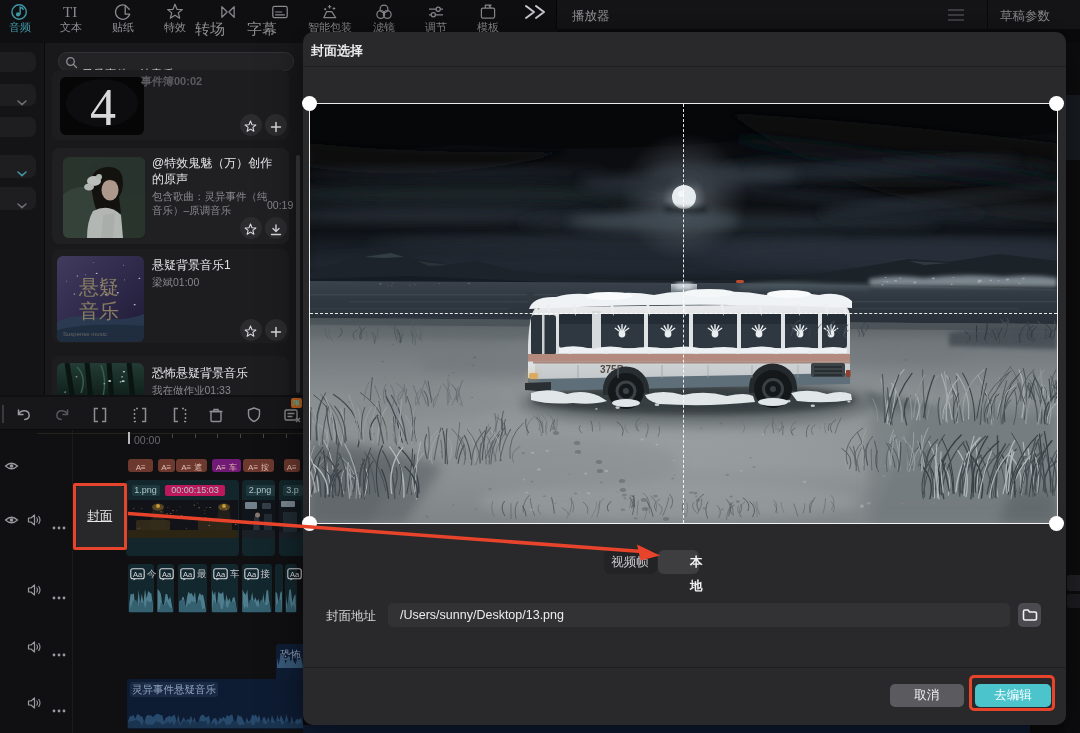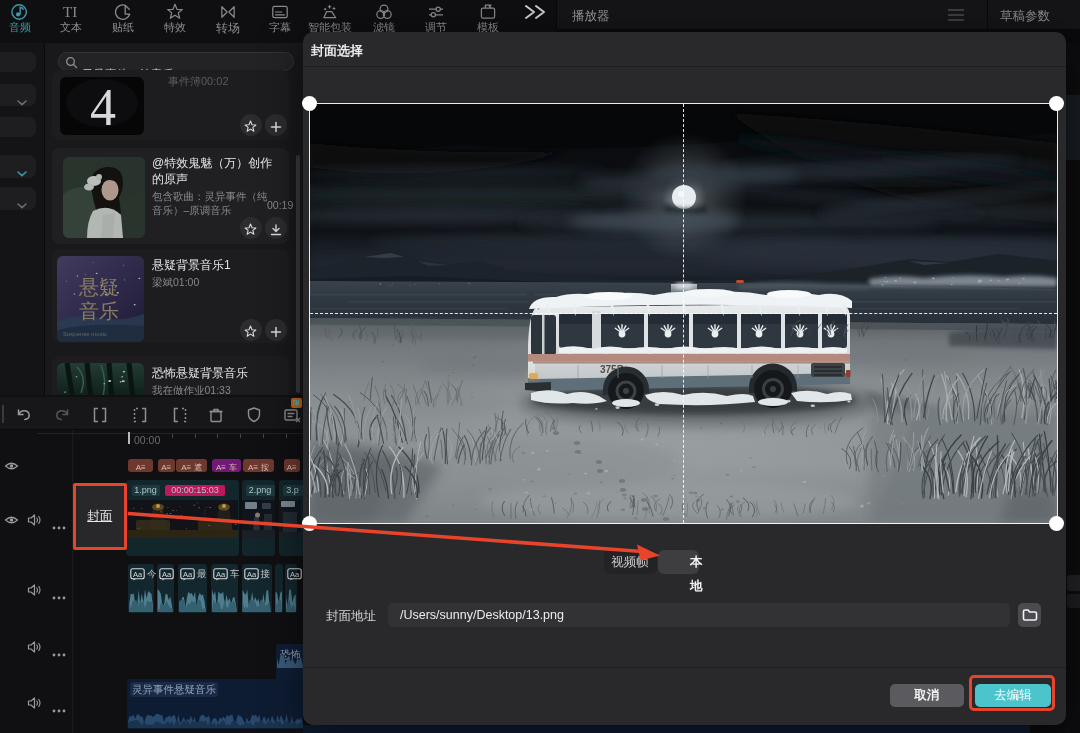--- a/index.html
+++ b/index.html
@@ -16,26 +16,26 @@
       <path d="M13.5,3.4 L18.6,8.5" fill="none" stroke="#8a8a8e" stroke-width="1.5"></path>
     </svg></div>
 <div style="position:absolute;left:90px;top:20px;width:66px;text-align:center;font-size:11px;color:#8f8f93;letter-spacing:0px;white-space:nowrap;">贴纸</div>
 <div style="position:absolute;left:164px;top:1px;width:22px;height:22px;transform:scale(0.88);transform-origin:center;"><svg width="22" height="22" viewBox="0 0 22 22" style="">
       <polygon points="11,2.2 13.3,8 19.3,8.3 14.7,12 16.3,18 11,14.6 5.7,18 7.3,12 2.7,8.3 8.7,8" fill="none" stroke="#8a8a8e" stroke-width="1.4" stroke-linejoin="round"></polygon>
     </svg></div>
 <div style="position:absolute;left:142px;top:20px;width:66px;text-align:center;font-size:11px;color:#8f8f93;letter-spacing:0px;white-space:nowrap;">特效</div>
 <div style="position:absolute;left:217px;top:1px;width:22px;height:22px;transform:scale(0.88);transform-origin:center;"><svg width="22" height="22" viewBox="0 0 22 22" style="">
       <path d="M4,5 L10,11 L4,17 Z M18,5 L12,11 L18,17 Z" fill="none" stroke="#8a8a8e" stroke-width="1.4" stroke-linejoin="round"></path>
     </svg></div>
-<div style="position:absolute;left:195px;top:20px;width:66px;text-align:center;font-size:12px;color:#8f8f93;letter-spacing:0px;white-space:nowrap;">转场</div>
+<div style="position:absolute;left:195px;top:20px;width:66px;text-align:left;font-size:15px;color:#8f8f93;letter-spacing:0px;white-space:nowrap;">转场</div>
 <div style="position:absolute;left:269px;top:1px;width:22px;height:22px;transform:scale(0.88);transform-origin:center;"><svg width="22" height="22" viewBox="0 0 22 22" style="">
       <rect x="2.8" y="4.5" width="16.4" height="13" rx="2" fill="none" stroke="#8a8a8e" stroke-width="1.4"></rect>
       <path d="M5.5,11 h8 M5.5,14.2 h11" stroke="#8a8a8e" stroke-width="1.4"></path>
     </svg></div>
-<div style="position:absolute;left:247px;top:20px;width:66px;text-align:center;font-size:11px;color:#8f8f93;letter-spacing:0px;white-space:nowrap;">字幕</div>
+<div style="position:absolute;left:247px;top:20px;width:66px;text-align:left;font-size:15px;color:#8f8f93;letter-spacing:0px;white-space:nowrap;">字幕</div>
 <div style="position:absolute;left:319px;top:1px;width:22px;height:22px;transform:scale(0.88);transform-origin:center;"><svg width="22" height="22" viewBox="0 0 22 22" style="">
       <path d="M4,17.5 L7.2,10.5 L13,10.5 L17.5,17.5 Z" fill="none" stroke="#8a8a8e" stroke-width="1.4" stroke-linejoin="round"></path>
       <path d="M10.5,3 v4 M8.5,5 h4 M15.5,5.5 v3 M14,7 h3 M5.5,6.5 v2.6 M4.2,7.8 h2.6" stroke="#8a8a8e" stroke-width="1.2"></path>
     </svg></div>
 <div style="position:absolute;left:297px;top:20px;width:66px;text-align:center;font-size:11px;color:#8f8f93;letter-spacing:0px;white-space:nowrap;">智能包装</div>
 <div style="position:absolute;left:373px;top:1px;width:22px;height:22px;transform:scale(0.88);transform-origin:center;"><svg width="22" height="22" viewBox="0 0 22 22" style="">
       <circle cx="11" cy="7.5" r="4.4" fill="none" stroke="#8a8a8e" stroke-width="1.4"></circle>
       <circle cx="7.3" cy="13.8" r="4.4" fill="none" stroke="#8a8a8e" stroke-width="1.4"></circle>
       <circle cx="14.7" cy="13.8" r="4.4" fill="none" stroke="#8a8a8e" stroke-width="1.4"></circle>
     </svg></div>
@@ -86,21 +86,21 @@
         <circle cx="5.5" cy="5.5" r="3.8" fill="none" stroke="#8e8e92" stroke-width="1.3"></circle>
         <path d="M8.5,8.5 L11.5,11.5" stroke="#8e8e92" stroke-width="1.3" stroke-linecap="round"></path>
       </svg></div>
     <div style="position:absolute;left:37px;top:24px;font-size:11.5px;color:#cfcfd3;">灵异事件（纯音乐）</div>
     <div style="position:absolute;left:7px;top:27px;width:237px;height:70px;background:#1d1d20;border-radius:8px;"></div>
     <div style="position:absolute;left:15px;top:34px;width:84px;height:58px;"><svg width="84" height="58" viewBox="0 0 84 58" style="border-radius:6px">
         <rect width="84" height="58" fill="#060607"></rect>
         <ellipse cx="42" cy="26" rx="36" ry="24" fill="#0d0d0f"></ellipse>
         <text x="30" y="48" font-family="Liberation Serif,serif" font-size="52" fill="#d8d8da">4</text>
       </svg></div>
-    <div style="position:absolute;left:123px;top:31px;font-size:11px;color:#5c5c60;">事件簿00:02</div>
+    <div style="position:absolute;left:96px;top:31px;font-size:11px;color:#5c5c60;font-weight:bold;">事件簿00:02</div>
     <div style="position:absolute;left:195px;top:71px;width:22px;height:22px;background:#2c2c2f;border-radius:50%;"></div>
     <div style="position:absolute;left:199px;top:76px;width:13px;height:13px;"><svg width="13" height="13" viewBox="0 0 13 13" style="">
         <polygon points="6.5,1 8,4.7 11.9,5 8.9,7.4 9.9,11.3 6.5,9.1 3.1,11.3 4.1,7.4 1.1,5 5,4.7" fill="none" stroke="#d9d9dd" stroke-width="1.1" stroke-linejoin="round"></polygon>
       </svg></div>
     <div style="position:absolute;left:220px;top:71px;width:22px;height:22px;background:#2c2c2f;border-radius:50%;"></div>
     <div style="position:absolute;left:225px;top:76px;width:12px;height:12px;"><svg width="12" height="12" viewBox="0 0 12 12" style="">
         <path d="M6,1.5 V10.5 M1.5,6 H10.5" stroke="#d9d9dd" stroke-width="1.5" stroke-linecap="round"></path>
       </svg></div>
     <div style="position:absolute;left:7px;top:105px;width:237px;height:96px;background:#202023;border-radius:8px;"></div>
     <div style="position:absolute;left:18px;top:114px;width:82px;height:81px;"><svg width="82" height="81" viewBox="0 0 82 81" style="border-radius:6px">
@@ -1420,19 +1420,19 @@
 <div style="position:absolute;left:603.5px;top:550px;width:53px;height:24px;background:#232325;border-radius:6px;font-size:12.5px;color:#cacace;text-align:center;line-height:24px;">视频帧</div>
 <div style="position:absolute;left:658px;top:550px;width:41px;height:24px;background:#3e3e41;border-radius:6px;font-size:12.5px;font-weight:bold;color:#f2f2f4;text-align:center;line-height:24px;padding-left:32px;">本地</div>
 <div style="position:absolute;left:326px;top:608px;font-size:12.5px;color:#d6d6da;">封面地址</div>
 <div style="position:absolute;left:388px;top:602.5px;width:622px;height:24.5px;background:#323235;border-radius:5px;font-size:12.5px;color:#ececef;line-height:24.5px;padding-left:12px;">/Users/sunny/Desktop/13.png</div>
 <div style="position:absolute;left:1018px;top:602.5px;width:23px;height:24.5px;background:#4b4b4f;border-radius:5px;display:flex;align-items:center;justify-content:center;">
     <svg width="16" height="14" viewBox="0 0 16 14" style="">
       <path d="M1.5,3.5 Q1.5,2 3,2 H6 L7.6,4 H13 Q14.5,4 14.5,5.5 V10.5 Q14.5,12 13,12 H3 Q1.5,12 1.5,10.5 Z" fill="none" stroke="#f2f2f4" stroke-width="1.6" stroke-linejoin="round"></path>
     </svg>
   </div>
 <div style="position:absolute;left:303px;top:667px;width:762.5px;height:1px;background:#1e1e20;"></div>
-<div style="position:absolute;left:889.5px;top:684px;width:74.5px;height:22.5px;background:#5a5a5f;border-radius:5px;font-size:12.5px;color:#f4f4f6;text-align:center;line-height:22.5px;font-weight:bold;">取消</div>
+<div style="position:absolute;left:889.5px;top:684px;width:74.5px;height:22.5px;background:#5a5a5f;border-radius:5px;font-size:12.5px;color:#f4f4f6;text-align:center;line-height:22.5px;">取消</div>
 <div style="position:absolute;left:975px;top:684px;width:76px;height:22.5px;background:#4bc4cc;border-radius:5px;font-size:12.5px;color:#fbffff;text-align:center;line-height:22.5px;">去编辑</div>
 <div style="position:absolute;left:73px;top:483px;width:54px;height:67px;border:3px solid #e8432b;border-radius:2px;z-index:50;"></div>
 <div style="position:absolute;left:968.5px;top:675px;width:86.5px;height:36px;border:3.5px solid #e8432b;border-radius:5px;z-index:50;"></div>
 <div style="position:absolute;left:0;top:0;width:1080px;height:733px;pointer-events:none;z-index:60;"><svg width="1080" height="733" viewBox="0 0 1080 733" style="">
       <line x1="128" y1="513.5" x2="642" y2="551.5" stroke="#e8432b" stroke-width="3.6"></line>
       <polygon points="660,555.5 637,544.5 640.5,560.5" fill="#e8432b"></polygon>
     </svg></div>
 </body></html>

